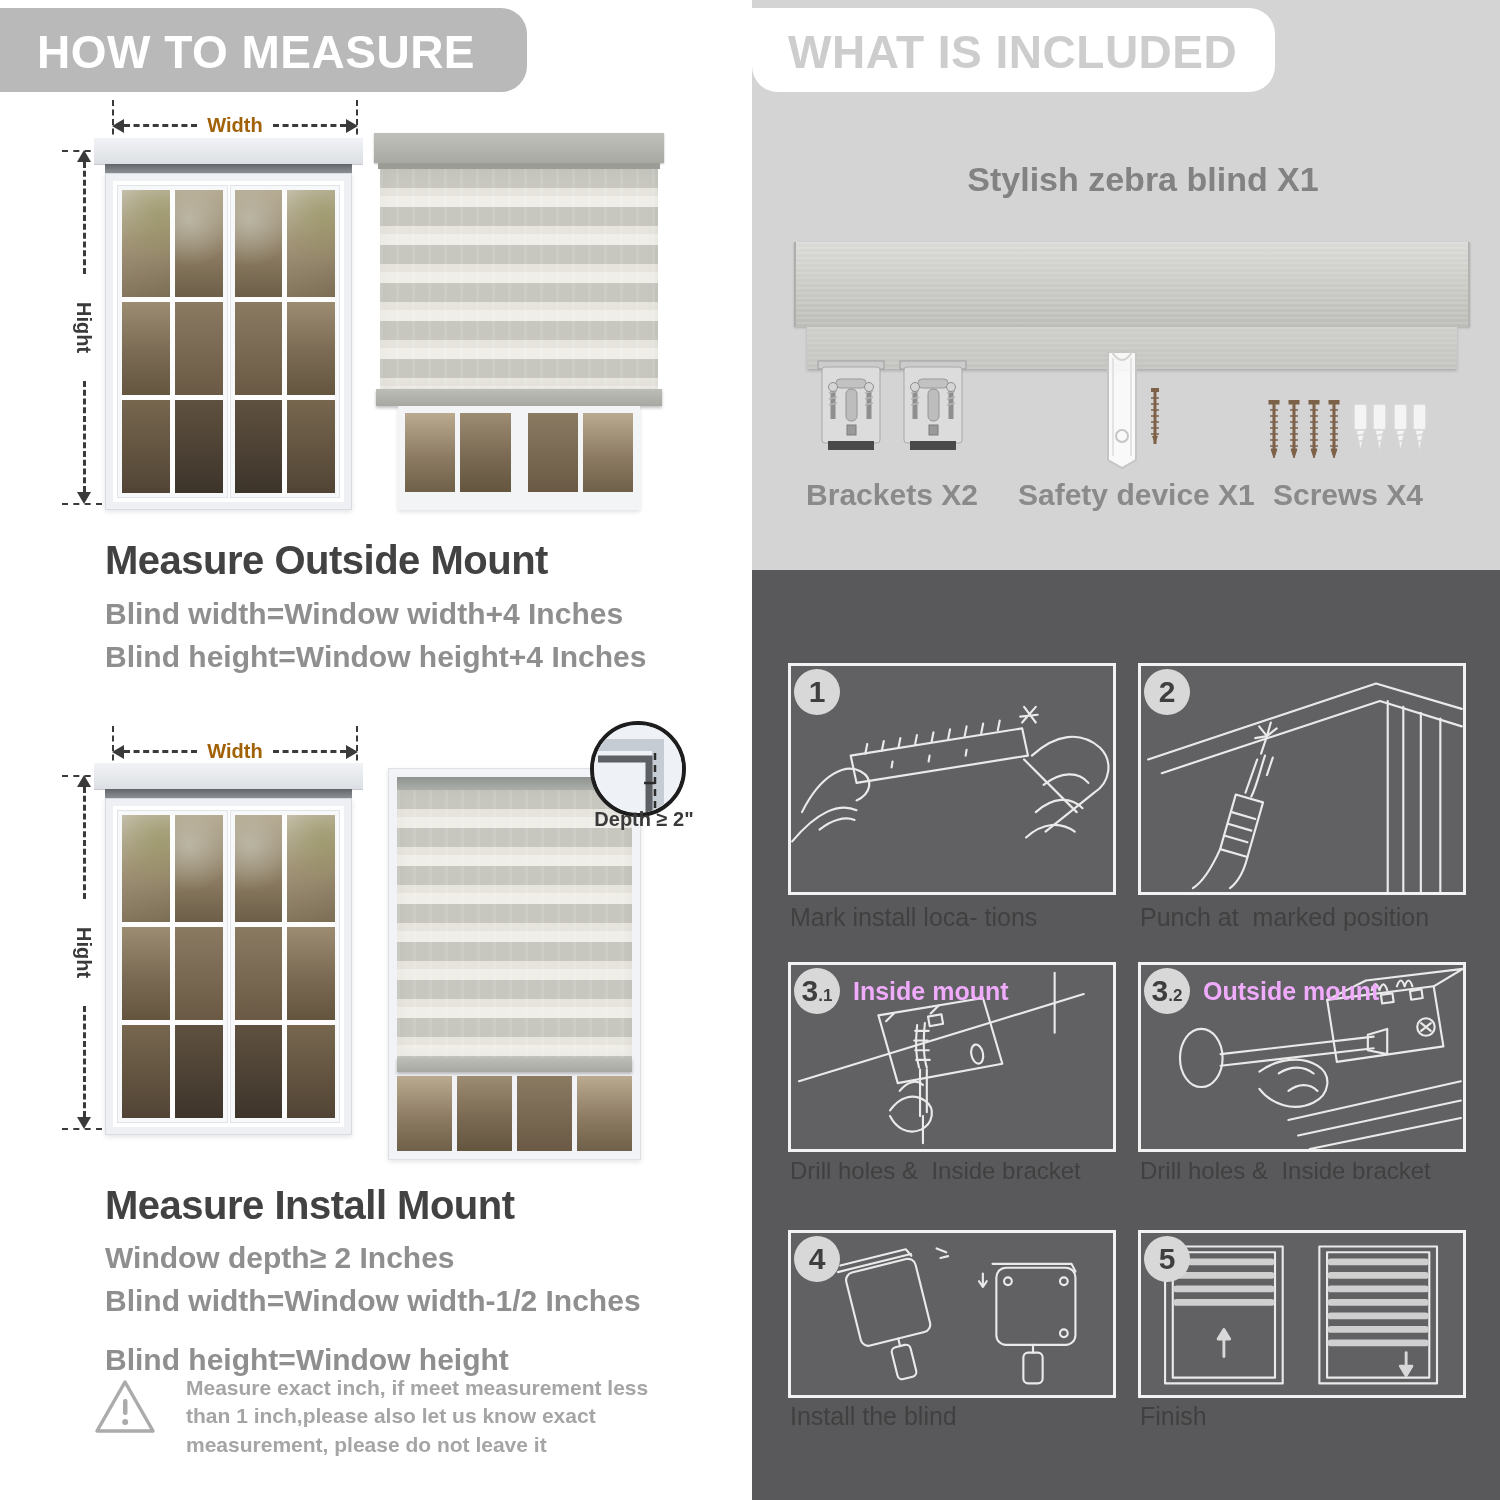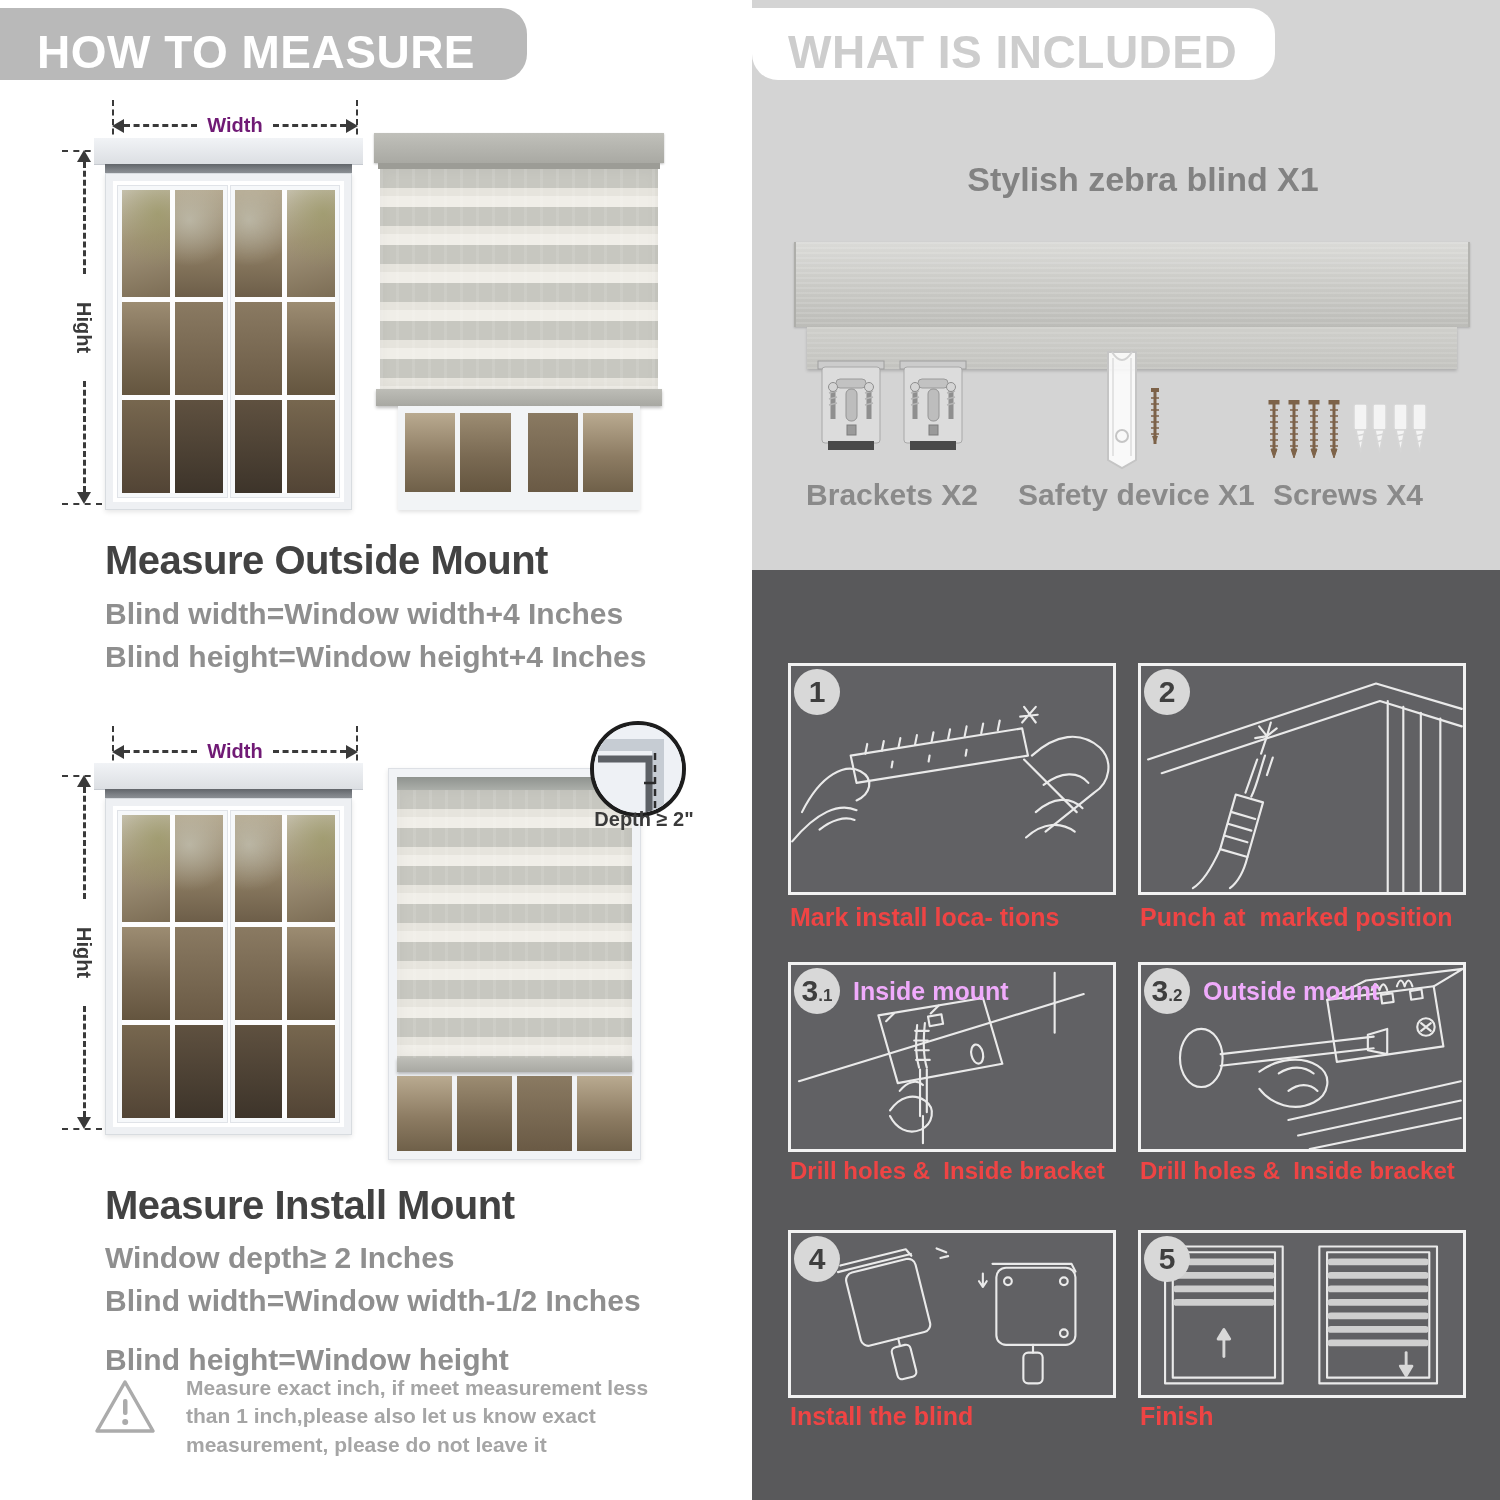--- a/index.html
+++ b/index.html
@@ -1,31 +1,31 @@
 <!DOCTYPE html>
 <html><head>
 <meta charset="utf-8">
 <style>
   html,body{margin:0;padding:0;background:#fff;}
   #canvas{position:relative;width:1500px;height:1500px;background:#ffffff;overflow:hidden;
           font-family:"Liberation Sans", sans-serif;}
   .abs{position:absolute;}
 
   
-  .hdr{height:72px;line-height:88px;font-weight:bold;font-size:46px;letter-spacing:.5px;white-space:nowrap;}
+  .hdr{height:84px;line-height:88px;font-weight:bold;font-size:46px;letter-spacing:.5px;white-space:nowrap;}
   .hdr-left{left:0;top:8px;width:527px;background:#b9b9b9;color:#ffffff;border-radius:0 26px 26px 0;padding-left:37px;box-sizing:border-box;}
   .hdr-included{left:752px;top:8px;width:523px;background:#ffffff;color:#cdcdcd;border-radius:0 26px 26px 26px;padding-left:36px;box-sizing:border-box;}
   .hdr-mount{left:752px;top:580px;width:638px;background:#ffffff;color:#3d3d3d;border-radius:0 26px 26px 26px;padding-left:34px;box-sizing:border-box;font-size:44px;}
 
   
   .panel-light{left:752px;top:0;width:748px;height:570px;background:#d4d4d4;}
   .panel-dark{left:752px;top:570px;width:748px;height:930px;background:#59595b;}
 
   
-  .w-arrow{display:flex;align-items:center;color:#701a75;font-weight:bold;font-size:20px;}
+  .w-arrow{display:flex;align-items:center;color:#a16207;font-weight:bold;font-size:20px;}
   .w-arrow .dash{flex:1;border-top:3px dashed #3a3a3a;height:0;}
   .w-arrow .lbl{padding:0 10px;}
   .ah{width:0;height:0;}
   .ah.l{border-top:7px solid transparent;border-bottom:7px solid transparent;border-right:12px solid #3a3a3a;}
   .ah.r{border-top:7px solid transparent;border-bottom:7px solid transparent;border-left:12px solid #3a3a3a;}
   .ah.u{border-left:7px solid transparent;border-right:7px solid transparent;border-bottom:12px solid #3a3a3a;margin:0 auto;}
   .ah.d{border-left:7px solid transparent;border-right:7px solid transparent;border-top:12px solid #3a3a3a;margin:0 auto;}
   .vtick{border-left:2px dashed #3a3a3a;width:0;}
   .htick{border-top:2px dashed #3a3a3a;height:0;}
   .h-arrow{display:flex;flex-direction:column;align-items:center;width:16px;}
@@ -91,21 +91,21 @@
       repeating-linear-gradient(180deg, rgba(255,255,255,.10) 0 2px, rgba(0,0,0,0) 2px 5px),
       linear-gradient(180deg,#cfcfcb,#c3c3bf);box-shadow:0 2px 3px rgba(0,0,0,.18);}
   .item-lbl{font-weight:bold;font-size:30px;color:#8a8a8a;text-align:center;white-space:nowrap;}
 
   
   .step{background:#616164;border:3px solid #f2f2f2;box-sizing:border-box;}
   .badge{position:absolute;left:3px;top:3px;width:46px;height:46px;border-radius:50%;background:#d8d8d8;
          color:#3f3f3f;font-weight:bold;font-size:30px;display:flex;align-items:center;justify-content:center;}
   .badge .sub{font-size:17px;margin-top:9px;}
   .step-title{position:absolute;left:62px;top:12px;font-weight:bold;font-size:25px;color:#f0abfc;white-space:nowrap;}
-  .caption{font-weight:bold;font-size:25px;color:#ef4444;white-space:pre-wrap;}
+  .caption{font-weight:normal;font-size:25px;color:#404040;white-space:pre-wrap;}
   .sketch{position:absolute;inset:0;width:100%;height:100%;}
 </style>
 </head>
 <body>
 
 <div id="canvas">
 
   <div class="abs panel-light"></div>
   <div class="abs panel-dark"></div>
 

